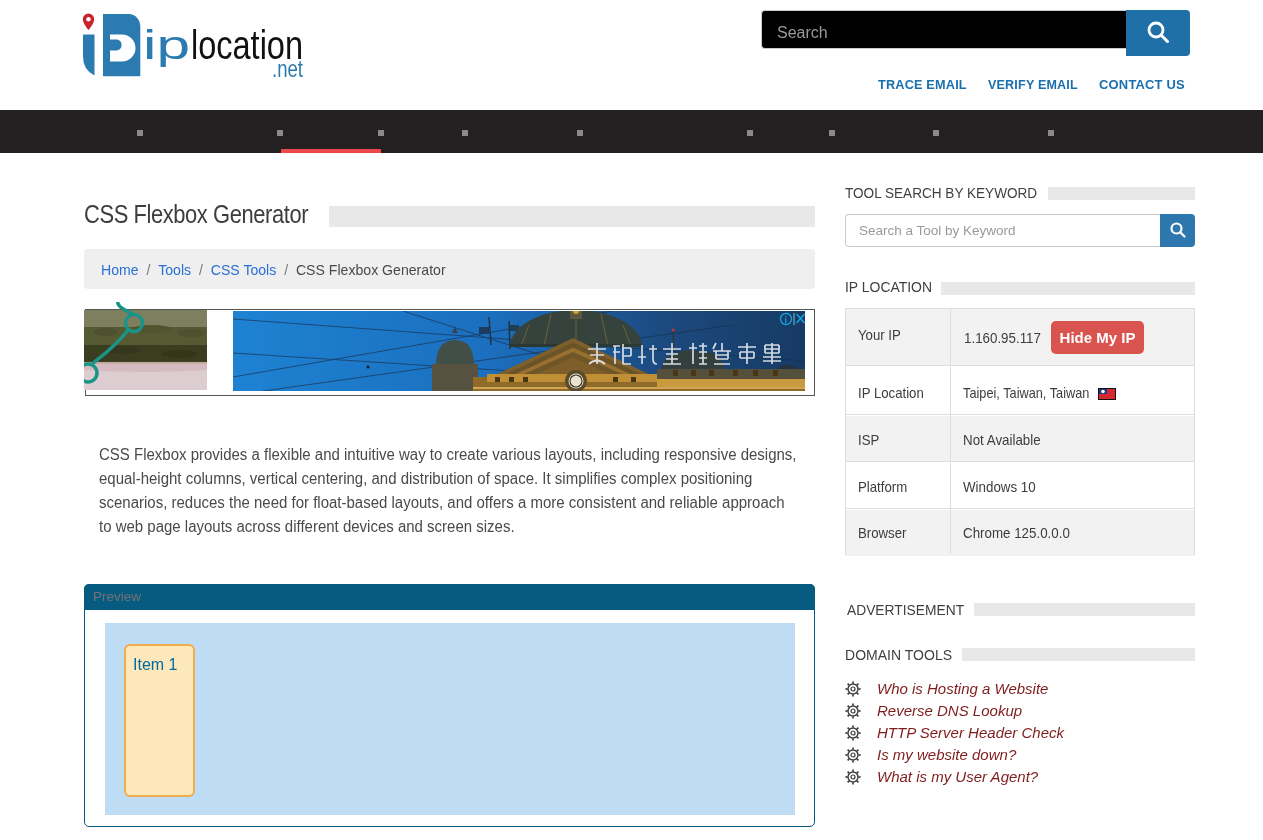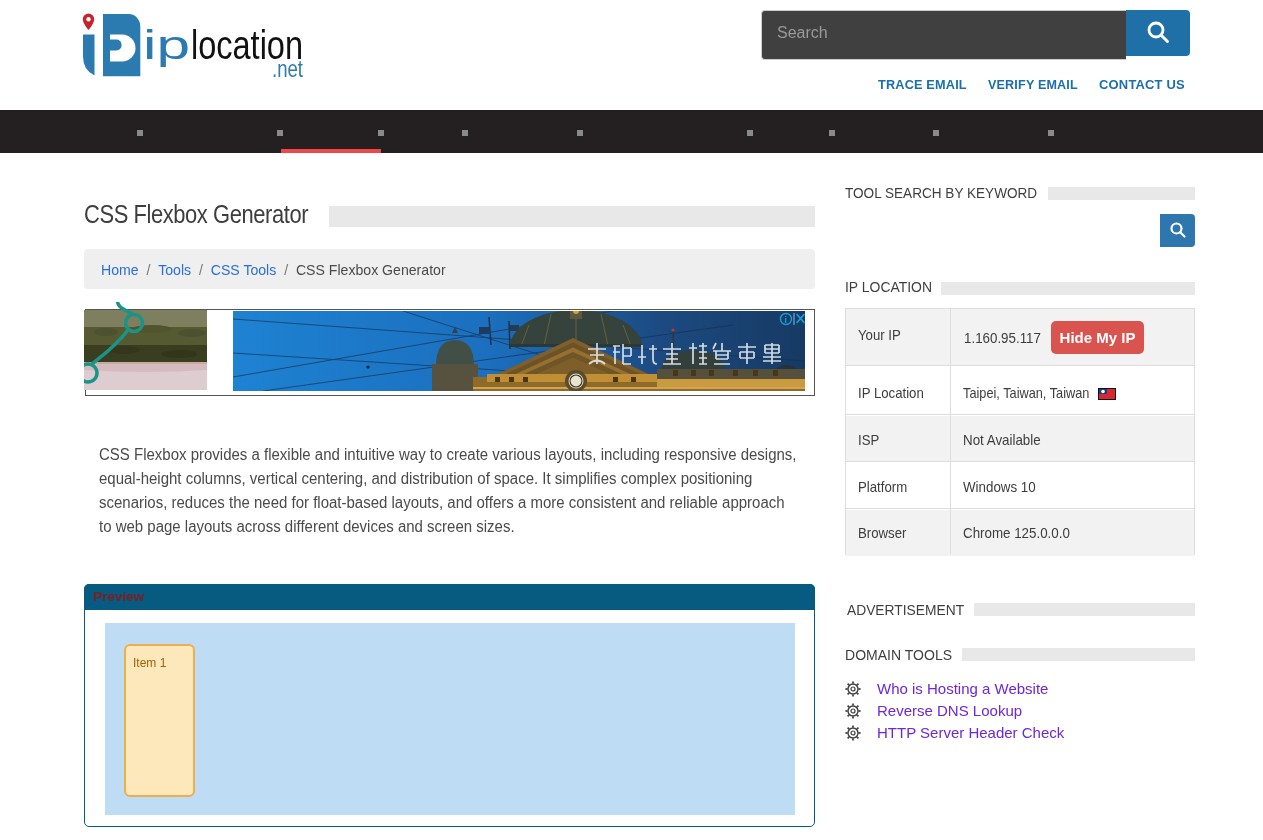--- a/index.html
+++ b/index.html
@@ -23,21 +23,21 @@
       <path d="M23,6 h26 a11.3,12.6 0 0 1 11.3,12.6 v49.7 h-37.3 z" fill="#2c7bb0"></path>
       <path d="M30,26.5 h12 a13.5,13.5 0 0 1 0,27 h-12 z" fill="#fff"></path>
       <path d="M30,31.5 h6.5 a5,5 0 0 1 5,5 v1 a5,5 0 0 1 -5,5 h-6.5 z" fill="#2c7bb0"></path>
 
       <text x="63" y="51.3" font-size="41" font-family="Liberation Sans" textLength="47" lengthAdjust="spacingAndGlyphs" fill="#2c7bb0">ip</text>
       <text x="111" y="51.3" font-size="41" font-family="Liberation Sans" textLength="112" lengthAdjust="spacingAndGlyphs" fill="#111">location</text>
       <text x="192" y="68.5" font-size="23" font-family="Liberation Sans" textLength="31" lengthAdjust="spacingAndGlyphs" fill="#2c7bb0">.net</text>
     </svg>
   </div>
 
-  <div class="abs" style="left:761px; top:10px; width:365px; height:50px; border:1px solid #ccc; border-right:none; border-radius:4px 0 0 4px; background:#404040;padding-left:31px;">
+  <div class="abs" style="left:761px; top:10px; width:365px; height:39px; border:1px solid #ccc; border-right:none; border-radius:4px 0 0 4px; background:#000000;padding-left:31px;">
     <span style="position:absolute; left:15px; top:13px; font-size:16px; color:#9a9a9a;">Search</span>
   </div>
   <div class="abs" style="left:1126px; top:10px; width:64px; height:46px; background:#2070a8; border-radius:0 4px 4px 0;">
     <svg width="64" height="46" viewBox="0 0 64 46">
       <circle cx="30" cy="20" r="7" fill="none" stroke="#fff" stroke-width="2.8"></circle>
       <line x1="35.2" y1="25.2" x2="41.5" y2="31.5" stroke="#fff" stroke-width="3" stroke-linecap="round"></line>
     </svg>
   </div>
   <div class="abs" style="left:878px; top:77px; font-size:13.5px; font-weight:bold; color:#1a6fae; letter-spacing:0.2px; transform:scaleX(0.94); transform-origin:left top;">TRACE EMAIL</div>
   <div class="abs" style="left:988px; top:77px; font-size:13.5px; font-weight:bold; color:#1a6fae; letter-spacing:0.2px; transform:scaleX(0.93); transform-origin:left top;">VERIFY EMAIL</div>
@@ -201,28 +201,31 @@
 
   <div class="abs" style="left:99px; top:443px; font-size:16px; line-height:24px; color:#4a4a4a; white-space:nowrap; transform:scaleX(0.937); transform-origin:left top;">
     CSS Flexbox provides a flexible and intuitive way to create various layouts, including responsive designs,<br>
     equal-height columns, vertical centering, and distribution of space. It simplifies complex positioning<br>
     scenarios, reduces the need for float-based layouts, and offers a more consistent and reliable approach<br>
     to web page layouts across different devices and screen sizes.
   </div>
 
   <div class="abs" style="left:84px; top:584px; width:731px; height:243px; border:1px solid #075a80; border-radius:5px; background:#fff;"></div>
   <div class="abs" style="left:84px; top:584px; width:731px; height:26px; background:#075a80; border-radius:5px 5px 0 0;"></div>
-  <div class="abs" style="left:93px; top:589px; font-size:13.5px; font-weight:bold; color:#7f1d1d;">Preview</div>
+  <div class="abs" style="left:93px; top:589px; font-size:13.5px; font-weight:normal; color:#737373;">Preview</div>
   <div class="abs" style="left:105px; top:623px; width:690px; height:192px; background:#bfdcf5;"></div>
   <div class="abs" style="left:124px; top:644px; width:71px; height:153px; background:#fce8ba; border:2px solid #f0ad4e; border-radius:6px;"></div>
-  <div class="abs" style="left:133px; top:656px; font-size:12px; color:#a16207;">Item 1</div>
+  <div class="abs" style="left:133px; top:656px; font-size:16px; color:#0369a1;">Item 1</div>
 
   <div class="abs" style="left:845px; top:184px; font-size:15px; color:#3f3f3f; transform:scaleX(0.905); transform-origin:left top;">TOOL SEARCH BY KEYWORD</div>
   <div class="abs" style="left:1048px; top:187px; width:147px; height:13px; background:#e8e8e8;"></div>
 
+  <div class="abs" style="left:845px; top:214px; width:315px; height:33px; border:1px solid #ccc; border-right:none; border-radius:4px 0 0 4px; background:#fff;">
+    <span style="position:absolute; left:13px; top:8px; font-size:13.5px; color:#9a9a9a;">Search a Tool by Keyword</span>
+  </div>
   <div class="abs" style="left:1160px; top:214px; width:35px; height:33px; background:#2e76ae; border-radius:0 4px 4px 0;">
     <svg width="35" height="33" viewBox="0 0 35 33">
       <circle cx="16.5" cy="14.5" r="5" fill="none" stroke="#fff" stroke-width="2.2"></circle>
       <line x1="20.2" y1="18.2" x2="24.5" y2="22.5" stroke="#fff" stroke-width="2.2" stroke-linecap="round"></line>
     </svg>
   </div>
 
   <div class="abs" style="left:845px; top:278px; font-size:15px; color:#3f3f3f; transform:scaleX(0.929); transform-origin:left top;">IP LOCATION</div>
   <div class="abs" style="left:941px; top:282px; width:254px; height:13px; background:#e8e8e8;"></div>
 
@@ -302,19 +305,51 @@
               <line x1="8" y1="13.4" x2="8" y2="15.6"></line>
               <line x1="0.4" y1="8" x2="2.6" y2="8"></line>
               <line x1="13.4" y1="8" x2="15.6" y2="8"></line>
               <line x1="2.6" y1="2.6" x2="4.2" y2="4.2"></line>
               <line x1="11.8" y1="11.8" x2="13.4" y2="13.4"></line>
               <line x1="13.4" y1="2.6" x2="11.8" y2="4.2"></line>
               <line x1="4.2" y1="11.8" x2="2.6" y2="13.4"></line>
             </g>
           </g>
         </svg>HTTP Server Header Check</div>
+    <div class="dt"><svg class="gear" width="16" height="16" viewBox="0 0 16 16">
+          <g stroke="#3d3d3d" fill="none">
+            <circle cx="8" cy="8" r="5" stroke-width="1.4"></circle>
+            <circle cx="8" cy="8" r="2" stroke-width="1.2"></circle>
+            <g stroke-width="1.7">
+              <line x1="8" y1="0.4" x2="8" y2="2.6"></line>
+              <line x1="8" y1="13.4" x2="8" y2="15.6"></line>
+              <line x1="0.4" y1="8" x2="2.6" y2="8"></line>
+              <line x1="13.4" y1="8" x2="15.6" y2="8"></line>
+              <line x1="2.6" y1="2.6" x2="4.2" y2="4.2"></line>
+              <line x1="11.8" y1="11.8" x2="13.4" y2="13.4"></line>
+              <line x1="13.4" y1="2.6" x2="11.8" y2="4.2"></line>
+              <line x1="4.2" y1="11.8" x2="2.6" y2="13.4"></line>
+            </g>
+          </g>
+        </svg>Is my website down?</div>
+    <div class="dt"><svg class="gear" width="16" height="16" viewBox="0 0 16 16">
+          <g stroke="#3d3d3d" fill="none">
+            <circle cx="8" cy="8" r="5" stroke-width="1.4"></circle>
+            <circle cx="8" cy="8" r="2" stroke-width="1.2"></circle>
+            <g stroke-width="1.7">
+              <line x1="8" y1="0.4" x2="8" y2="2.6"></line>
+              <line x1="8" y1="13.4" x2="8" y2="15.6"></line>
+              <line x1="0.4" y1="8" x2="2.6" y2="8"></line>
+              <line x1="13.4" y1="8" x2="15.6" y2="8"></line>
+              <line x1="2.6" y1="2.6" x2="4.2" y2="4.2"></line>
+              <line x1="11.8" y1="11.8" x2="13.4" y2="13.4"></line>
+              <line x1="13.4" y1="2.6" x2="11.8" y2="4.2"></line>
+              <line x1="4.2" y1="11.8" x2="2.6" y2="13.4"></line>
+            </g>
+          </g>
+        </svg>What is my User Agent?</div>
   </div>
   <style>
-    .dt { height:22px; line-height:22px; font-size:15px; color:#6d28d9; }
+    .dt { height:22px; line-height:22px; font-size:15px; color:#7f1d1d;font-style:italic; }
     .gear { margin-right:16px; vertical-align:-3px; }
   </style>
 
 </div>
 
 </body></html>

